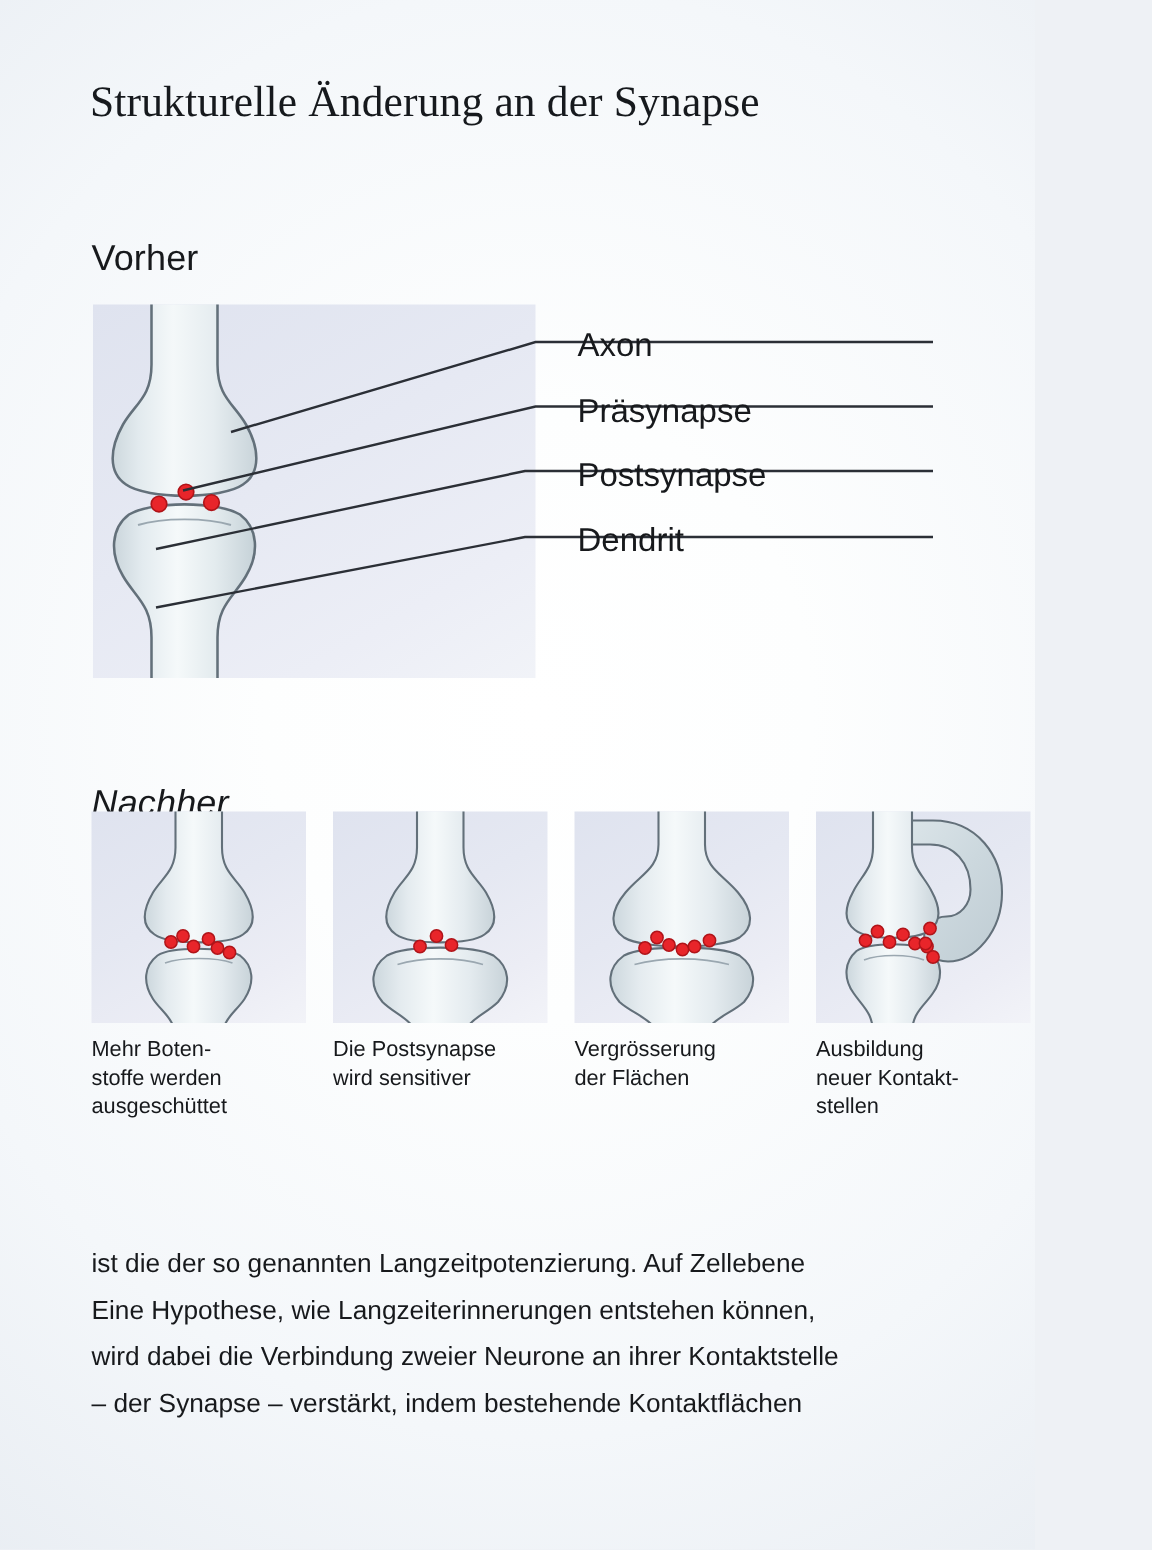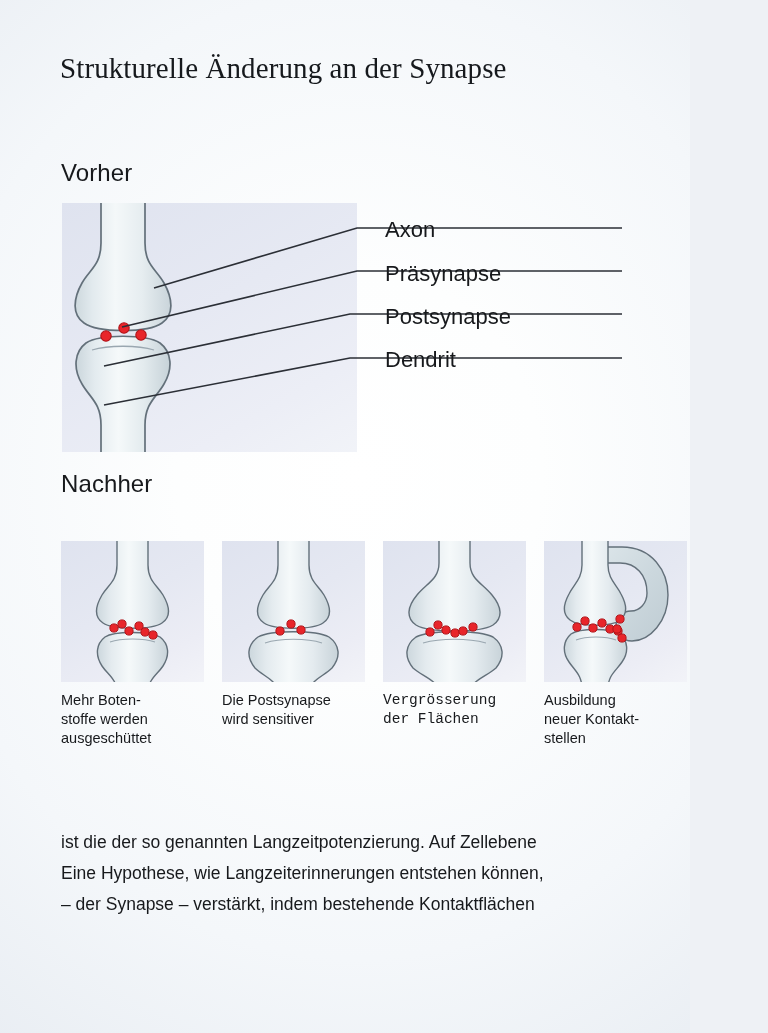--- a/index.html
+++ b/index.html
@@ -32,21 +32,21 @@
     white-space: nowrap;
   }
   .section-head {
     position: absolute;
     font-size: 24px;
     font-weight: 400;
     color: #17191c;
     letter-spacing: 0.1px;
   }
   #head-vorher { left: 61px; top: 159px; }
-  #head-nachher { left: 61px; top: 470px; }
+  #head-nachher { left: 61px; top: 522px; font-style: italic; }
 
   
   #main-panel {
     position: absolute;
     left: 62px;
     top: 203px;
     width: 295px;
     height: 249px;
   }
   #main-panel .panel-bg {
@@ -100,21 +100,21 @@
   .mini-caption {
     position: absolute;
     top: 691px;
     width: 152px;
     font-size: 14.5px;
     line-height: 19px;
     color: #17191c;
   }
   #cap-1 { left: 61px; }
   #cap-2 { left: 222px; }
-  #cap-3 { left: 383px; font-family: Liberation Mono, monospace; }
+  #cap-3 { left: 383px; }
   #cap-4 { left: 544px; }
   .mini-caption span { display: block; }
 
   
   #body-text {
     position: absolute;
     left: 61px;
     top: 827px;
     width: 665px;
     font-size: 17.5px;
@@ -334,16 +334,17 @@
   </div>
   <div class="mini-caption" id="cap-4">
     <span>Ausbildung</span>
     <span>neuer Kontakt-</span>
     <span>stellen</span>
   </div>
 
   <div id="body-text">
     <span>ist die der so genannten Langzeitpotenzierung. Auf Zellebene</span>
     <span>Eine Hypothese, wie Langzeiterinnerungen entstehen können,</span>
+    <span>wird dabei die Verbindung zweier Neurone an ihrer Kontaktstelle</span>
     <span>– der Synapse – verstärkt, indem bestehende Kontaktflächen</span>
   </div>
 
 </div>
 
 </body></html>

